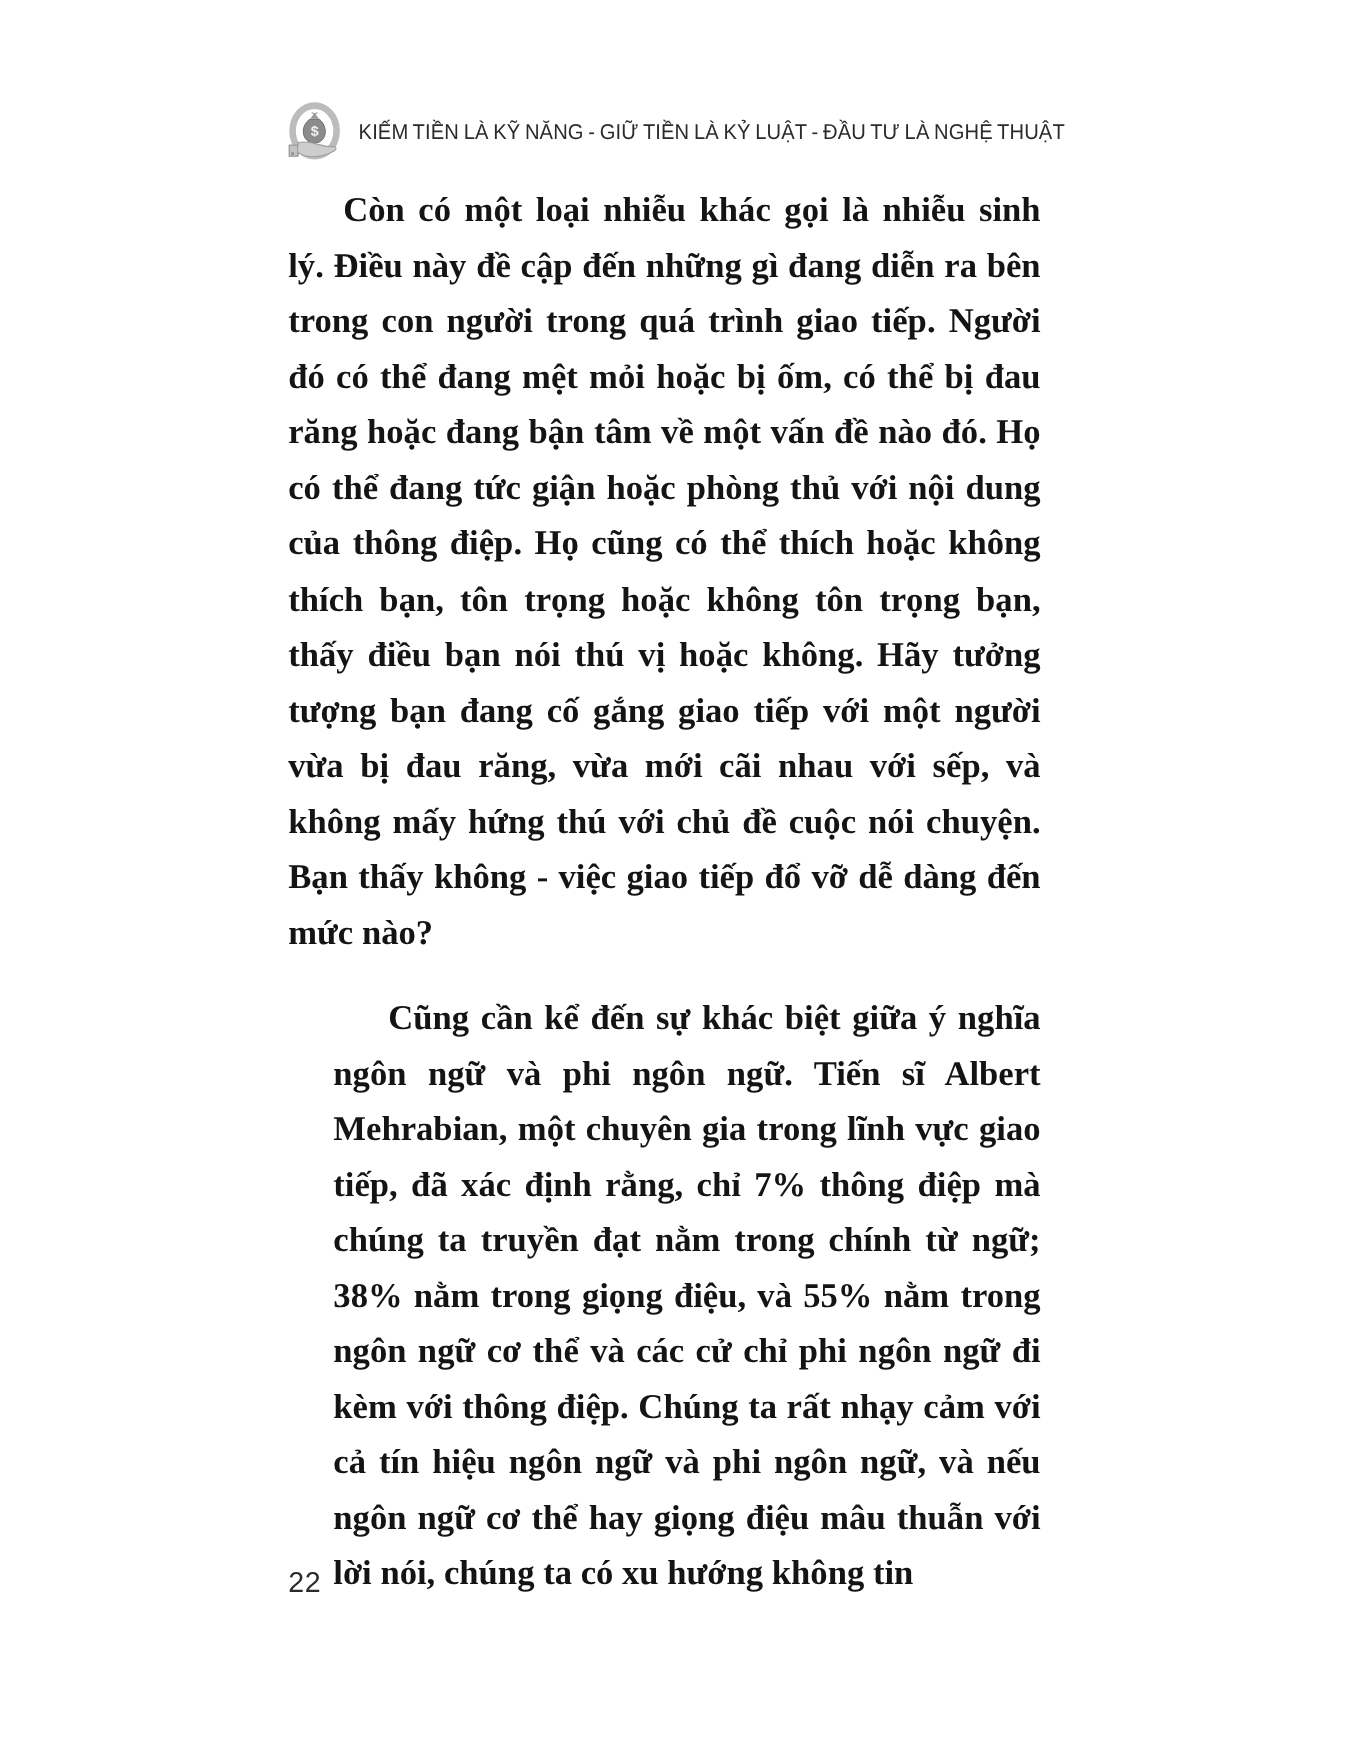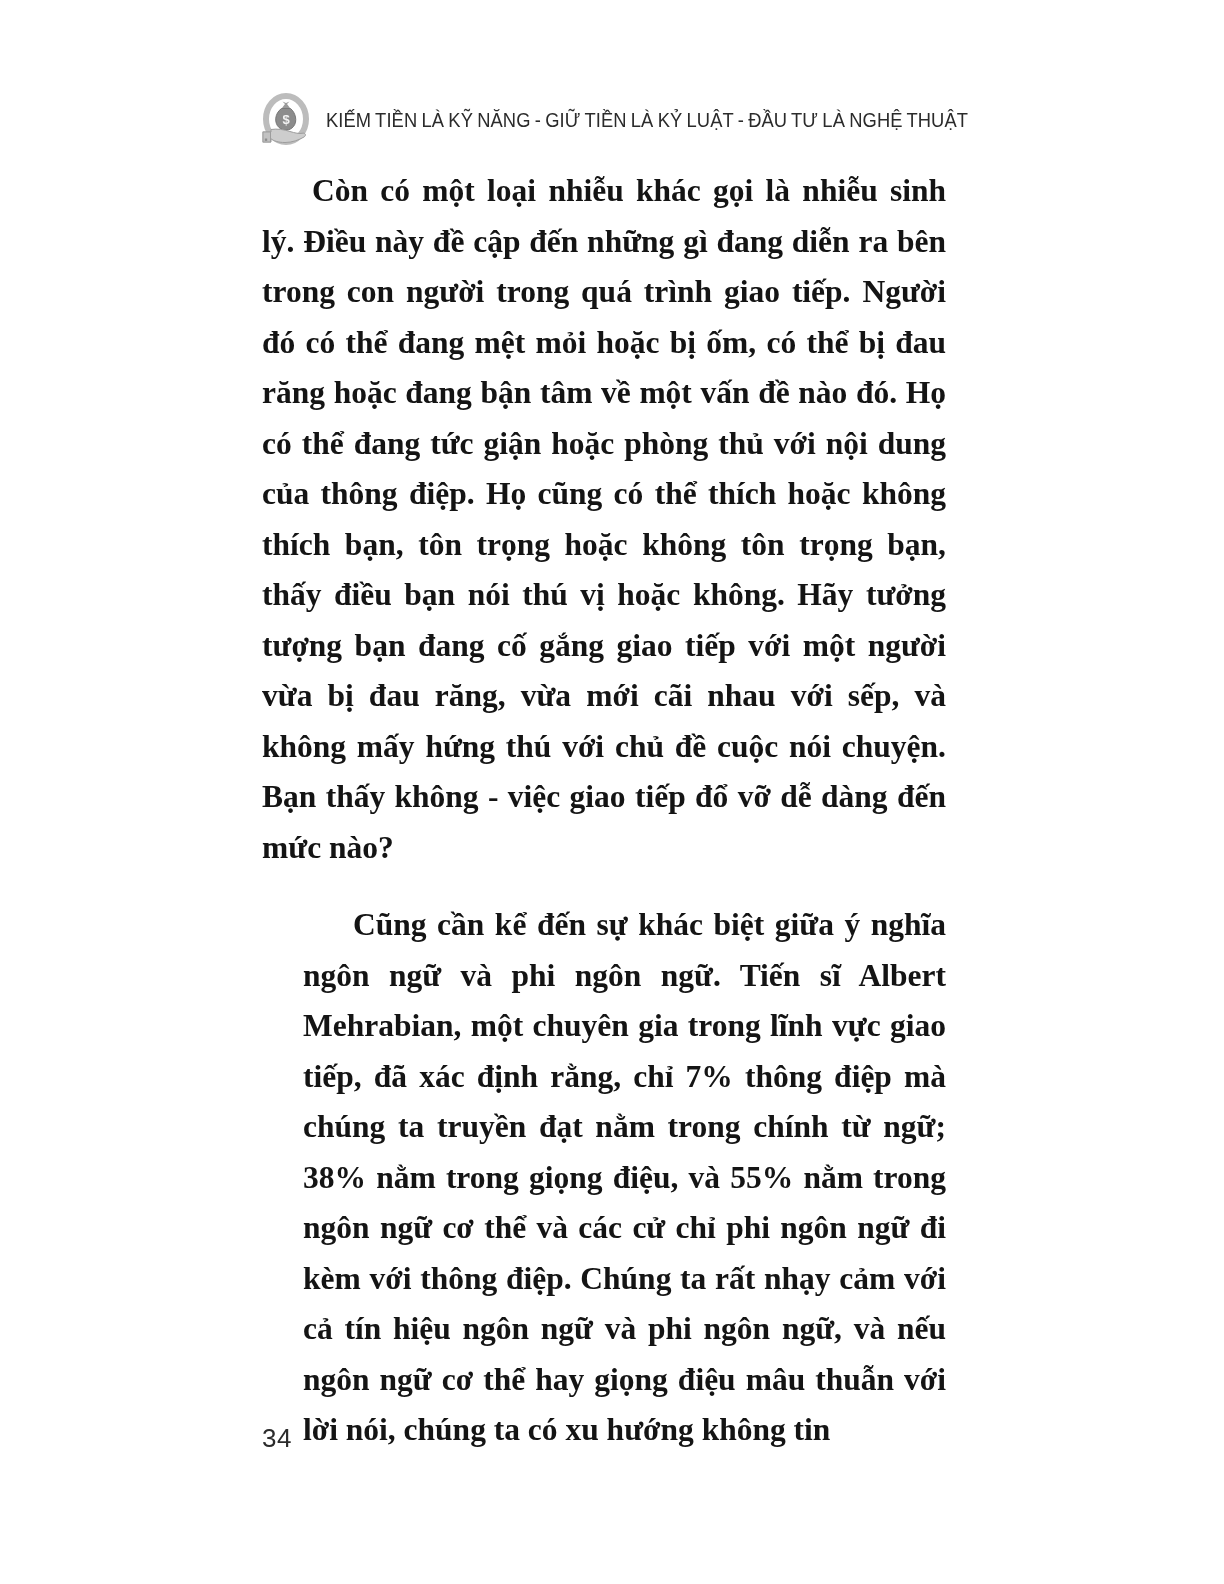--- a/index.html
+++ b/index.html
@@ -128,15 +128,15 @@
       </svg>
     </div>
     <div class="header-title">KIẾM TIỀN LÀ KỸ NĂNG - GIỮ TIỀN LÀ KỶ LUẬT - ĐẦU TƯ LÀ NGHỆ THUẬT</div>
   </div>
 
   <div class="text-column">
     <p class="body-par">Còn có một loại nhiễu khác gọi là nhiễu sinh lý. Điều này đề cập đến những gì đang diễn ra bên trong con người trong quá trình giao tiếp. Người đó có thể đang mệt mỏi hoặc bị ốm, có thể bị đau răng hoặc đang bận tâm về một vấn đề nào đó. Họ có thể đang tức giận hoặc phòng thủ với nội dung của thông điệp. Họ cũng có thể thích hoặc không thích bạn, tôn trọng hoặc không tôn trọng bạn, thấy điều bạn nói thú vị hoặc không. Hãy tưởng tượng bạn đang cố gắng giao tiếp với một người vừa bị đau răng, vừa mới cãi nhau với sếp, và không mấy hứng thú với chủ đề cuộc nói chuyện. Bạn thấy không - việc giao tiếp đổ vỡ dễ dàng đến mức nào?</p>
     <p class="body-par">Cũng cần kể đến sự khác biệt giữa ý nghĩa ngôn ngữ và phi ngôn ngữ. Tiến sĩ Albert Mehrabian, một chuyên gia trong lĩnh vực giao tiếp, đã xác định rằng, chỉ 7% thông điệp mà chúng ta truyền đạt nằm trong chính từ ngữ; 38% nằm trong giọng điệu, và 55% nằm trong ngôn ngữ cơ thể và các cử chỉ phi ngôn ngữ đi kèm với thông điệp. Chúng ta rất nhạy cảm với cả tín hiệu ngôn ngữ và phi ngôn ngữ, và nếu ngôn ngữ cơ thể hay giọng điệu mâu thuẫn với lời nói, chúng ta có xu hướng không tin</p>
   </div>
 
-  <div class="page-number">34</div>
+  <div class="page-number">22</div>
 
 </div>
 
 </body></html>

